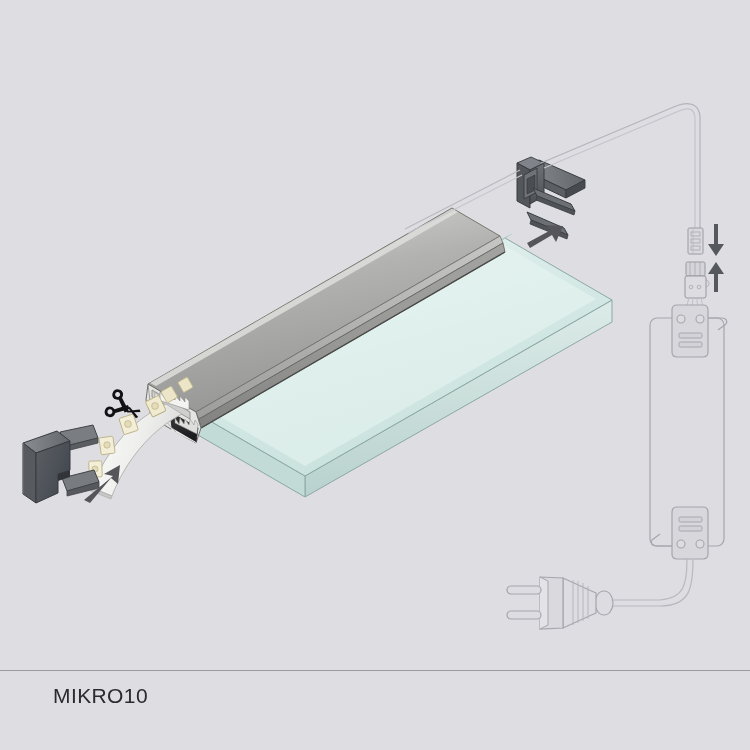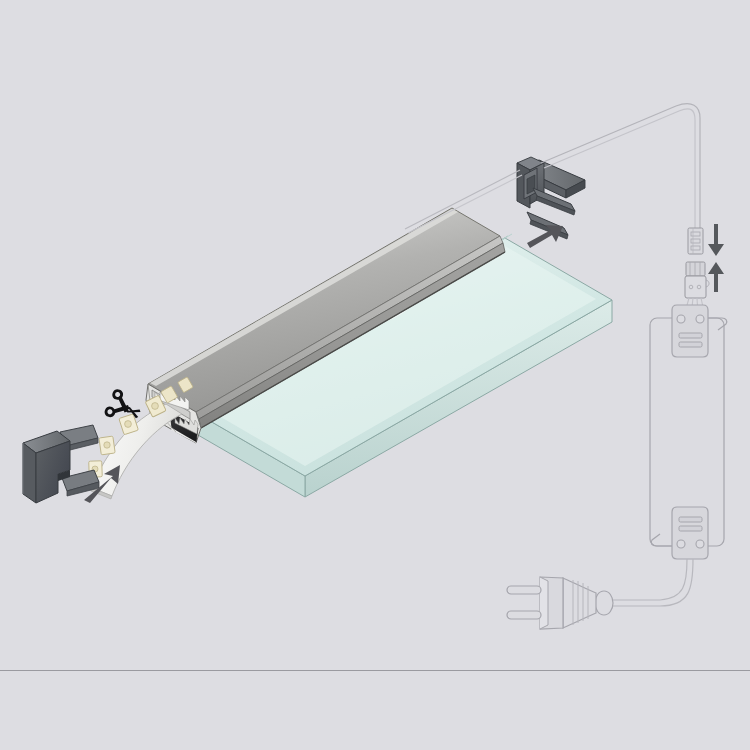--- a/index.html
+++ b/index.html
@@ -346,13 +346,14 @@
 
       <path d="M 540,577 L 563,578 L 563,628 L 540,629 Z" fill="#d9d9de" stroke="#a6a6ad" stroke-width="1.2"></path>
       <path d="M 540,577 L 548,581 L 548,625 L 540,629" fill="#e2e2e7" stroke="#a6a6ad" stroke-width="1"></path>
 
       <rect x="507" y="586" width="34" height="8" rx="4" fill="#dcdce1" stroke="#a6a6ad" stroke-width="1.2"></rect>
       <rect x="507" y="611" width="34" height="8" rx="4" fill="#dcdce1" stroke="#a6a6ad" stroke-width="1.2"></rect>
     </g>
   </svg>
 
   <div class="divider"></div>
+  <div class="caption">MIKRO10</div>
 </div>
 
 </body></html>

